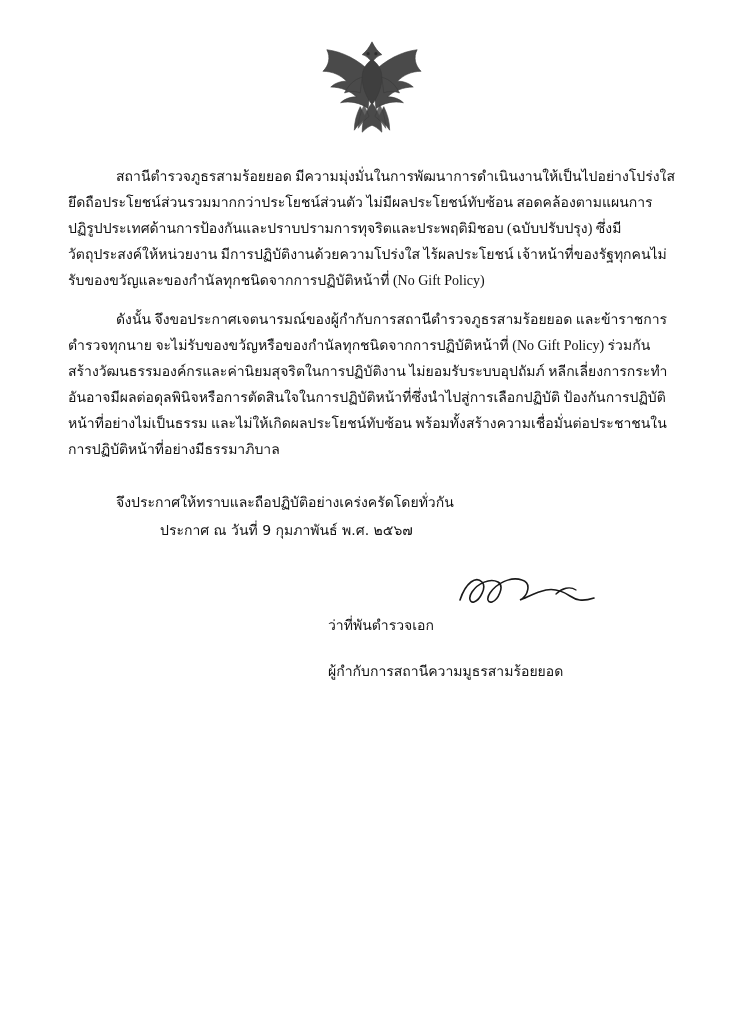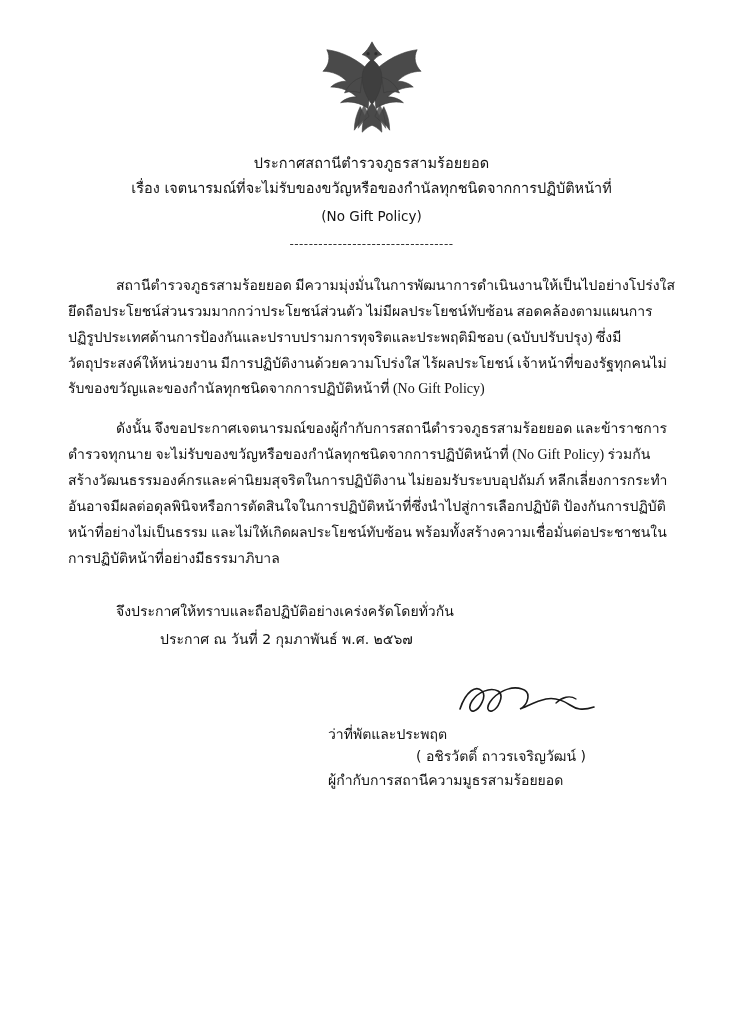--- a/index.html
+++ b/index.html
@@ -155,40 +155,33 @@
         <path d="M52 72 C48 80 46 88 46 96 C50 90 54 86 57 84 Z" opacity="0.85"></path>
         <path d="M68 72 C72 80 74 88 74 96 C70 90 66 86 63 84 Z" opacity="0.85"></path>
       </g>
       <g fill="#2e2e2e">
         <circle cx="56" cy="20" r="1.6"></circle>
         <circle cx="64" cy="20" r="1.6"></circle>
       </g>
     </svg>
   </div>
 
-  <div class="title-block">
-    <div class="doc-title">ประกาศสถานีตำรวจภูธรสามร้อยยอด</div>
-    <div class="doc-subtitle">เรื่อง เจตนารมณ์ที่จะไม่รับของขวัญหรือของกำนัลทุกชนิดจากการปฏิบัติหน้าที่</div>
-    <div class="doc-policy">(No Gift Policy)</div>
-    <div class="divider">----------------------------------</div>
-  </div>
 
   <div class="body-block">
     <p class="para indent">สถานีตำรวจภูธรสามร้อยยอด มีความมุ่งมั่นในการพัฒนาการดำเนินงานให้เป็นไปอย่างโปร่งใส ยึดถือประโยชน์ส่วนรวมมากกว่าประโยชน์ส่วนตัว ไม่มีผลประโยชน์ทับซ้อน สอดคล้องตามแผนการปฏิรูปประเทศด้านการป้องกันและปราบปรามการทุจริตและประพฤติมิชอบ (ฉบับปรับปรุง) ซึ่งมีวัตถุประสงค์ให้หน่วยงาน มีการปฏิบัติงานด้วยความโปร่งใส ไร้ผลประโยชน์ เจ้าหน้าที่ของรัฐทุกคนไม่รับของขวัญและของกำนัลทุกชนิดจากการปฏิบัติหน้าที่ (No Gift Policy)</p>
     <p class="para indent">ดังนั้น จึงขอประกาศเจตนารมณ์ของผู้กำกับการสถานีตำรวจภูธรสามร้อยยอด และข้าราชการตำรวจทุกนาย จะไม่รับของขวัญหรือของกำนัลทุกชนิดจากการปฏิบัติหน้าที่ (No Gift Policy) ร่วมกันสร้างวัฒนธรรมองค์กรและค่านิยมสุจริตในการปฏิบัติงาน ไม่ยอมรับระบบอุปถัมภ์ หลีกเลี่ยงการกระทำอันอาจมีผลต่อดุลพินิจหรือการตัดสินใจในการปฏิบัติหน้าที่ซึ่งนำไปสู่การเลือกปฏิบัติ ป้องกันการปฏิบัติหน้าที่อย่างไม่เป็นธรรม และไม่ให้เกิดผลประโยชน์ทับซ้อน พร้อมทั้งสร้างความเชื่อมั่นต่อประชาชนในการปฏิบัติหน้าที่อย่างมีธรรมาภิบาล</p>
   </div>
 
   <div class="closing">
     <div class="closing-line">จึงประกาศให้ทราบและถือปฏิบัติอย่างเคร่งครัดโดยทั่วกัน</div>
-    <div class="date-line">ประกาศ ณ วันที่  2  กุมภาพันธ์  พ.ศ. ๒๕๖๗</div>
+    <div class="date-line">ประกาศ ณ วันที่  9  กุมภาพันธ์  พ.ศ. ๒๕๖๗</div>
 
     <div class="sign-block">
       <svg class="signature" viewBox="0 0 150 44" aria-hidden="true">
         <path d="M8 30 C14 12 24 6 30 12 C35 17 28 30 22 32 C18 33 16 28 20 22 C26 13 38 8 46 12 C53 16 46 30 40 32 C36 33 34 29 38 23 C44 14 58 6 70 10 C80 13 76 26 68 30 C74 28 84 22 94 20 C104 18 112 22 118 26 C124 30 130 32 142 28" fill="none" stroke="#1a1a1a" stroke-width="1.6" stroke-linecap="round"></path>
         <path d="M104 24 C110 18 118 16 124 20" fill="none" stroke="#1a1a1a" stroke-width="1.3" stroke-linecap="round"></path>
       </svg>
-      <div class="rank-line">ว่าที่พัตและประพฤต</div>
-      <div class="name-line">( อชิรวัตติ์  ถาวรเจริญวัฒน์ )</div>
+      <div class="rank-line">ว่าที่พันตำรวจเอก</div>
       <div class="position-line">ผู้กำกับการสถานีความมูธรสามร้อยยอด</div>
     </div>
   </div>
 
 </div>
 
 </body></html>

